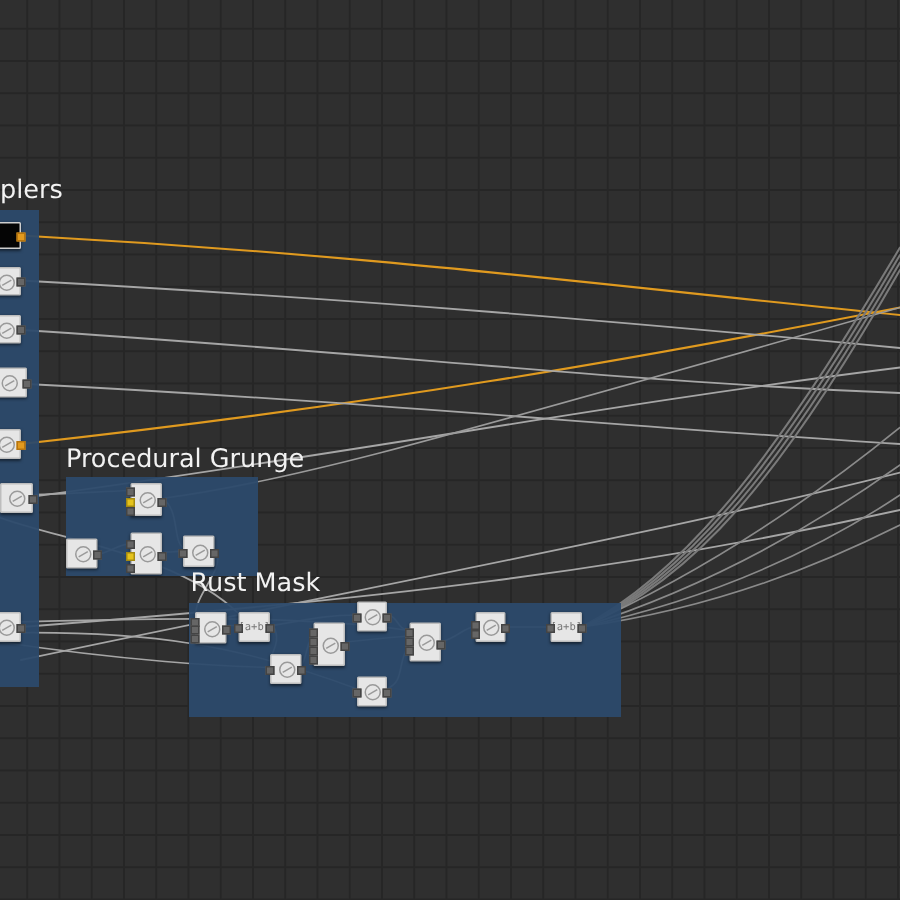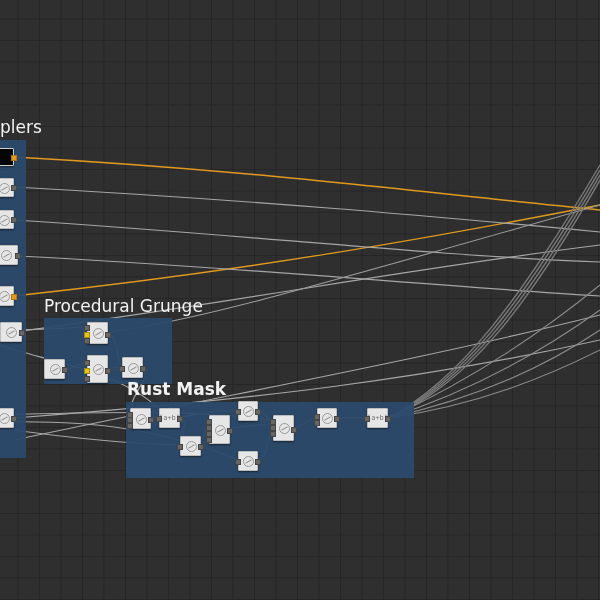--- a/index.html
+++ b/index.html
@@ -91,21 +91,21 @@
   </g>
 </svg>
 
 <div class="frame" style="left:0;top:140px;width:26px;height:318px;"></div>
 <div class="frame-title" style="left:0;top:117px;">plers</div>
 
 <div class="frame" style="left:44px;top:318px;width:128px;height:66px;"></div>
 <div class="frame-title" style="left:44px;top:296px;">Procedural Grunge</div>
 
 <div class="frame" style="left:126px;top:402px;width:288px;height:76px;"></div>
-<div class="frame-title" style="left:127px;top:379px;font-weight:bold;">Rust Mask</div>
+<div class="frame-title" style="left:127px;top:379px;">Rust Mask</div>
 
 <div class="node black" style="left:-6px;top:148px;width:20px;height:18px;">
   <span class="port orange" style="right:-4px;top:6px;"></span>
 </div>
 <div class="node" style="left:-6px;top:178px;width:20px;height:19px;">
   <span class="glyph"></span>
   <span class="port" style="right:-4px;top:6px;"></span>
 </div>
 <div class="node" style="left:-6px;top:210px;width:20px;height:19px;">
   <span class="glyph"></span>

